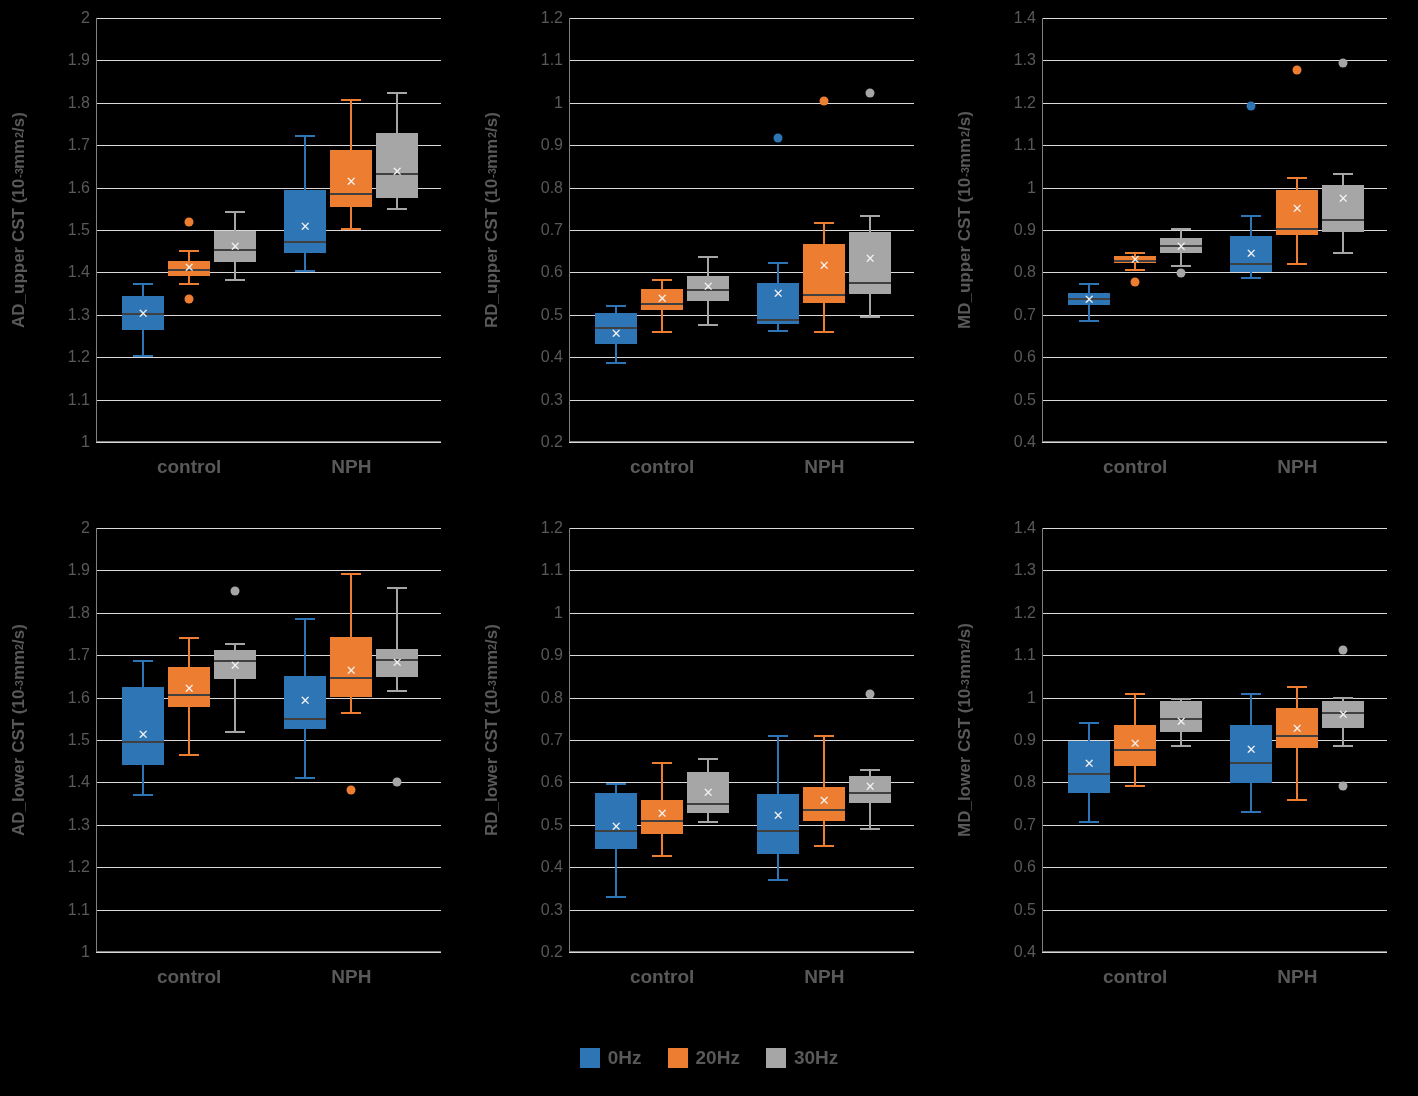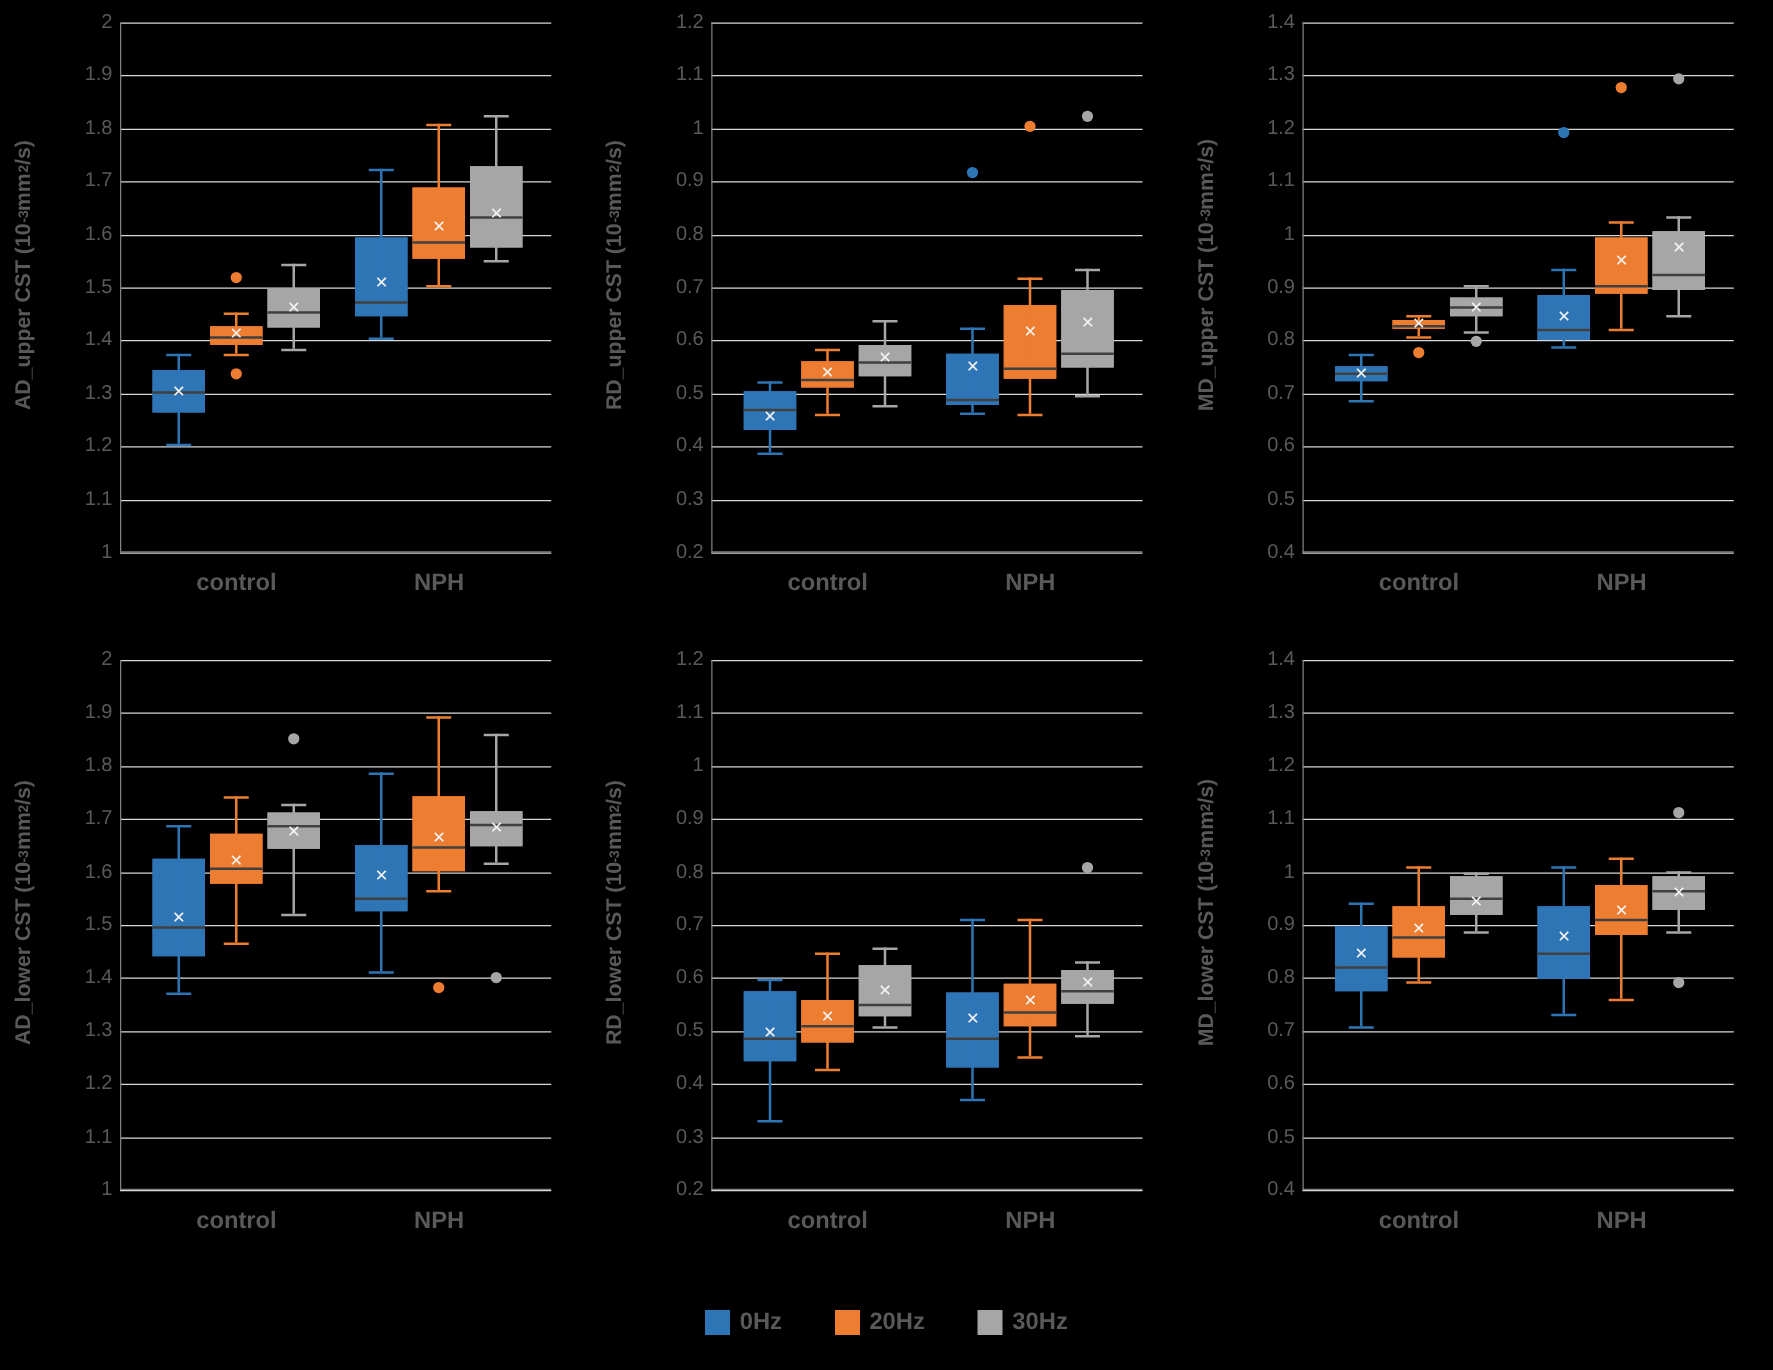--- a/index.html
+++ b/index.html
@@ -23,21 +23,21 @@
   .yaxis{position:absolute;left:0;top:0;width:1px;height:100%;background:#808080;}
   .xaxis{position:absolute;left:0;bottom:0;width:100%;height:1px;background:#808080;}
   .xlabels{position:absolute;left:96px;top:456px;width:345px;height:34px;}
   .xlabel{position:absolute;transform:translateX(-50%);
     color:#595959;font-size:19px;font-weight:bold;white-space:nowrap;}
   .box{position:absolute;box-sizing:border-box;}
   .whisk{position:absolute;}
   .med{position:absolute;height:2px;}
   .mean{position:absolute;font-size:13px;line-height:1;transform:translate(-50%,-50%);}
   .outlier{position:absolute;width:9px;height:9px;border-radius:50%;transform:translate(-50%,-50%);}
-  .legend{grid-column:1 / span 3;display:flex;align-items:center;justify-content:center;gap:42px;}
+  .legend{grid-column:1 / span 3;display:flex;align-items:center;justify-content:center;gap:26px;}
   .legend-item{display:flex;align-items:center;gap:8px;}
   .legend-swatch{width:20px;height:20px;display:inline-block;}
   .legend-label{color:#595959;font-size:19px;font-weight:bold;}
 </style>
 </head>
 <body>
 
 <div class="grid">
   <div class="panel">
       <div class="axis-title">AD_upper CST (10<sup>-3</sup>mm<sup>2</sup>/s)</div>

